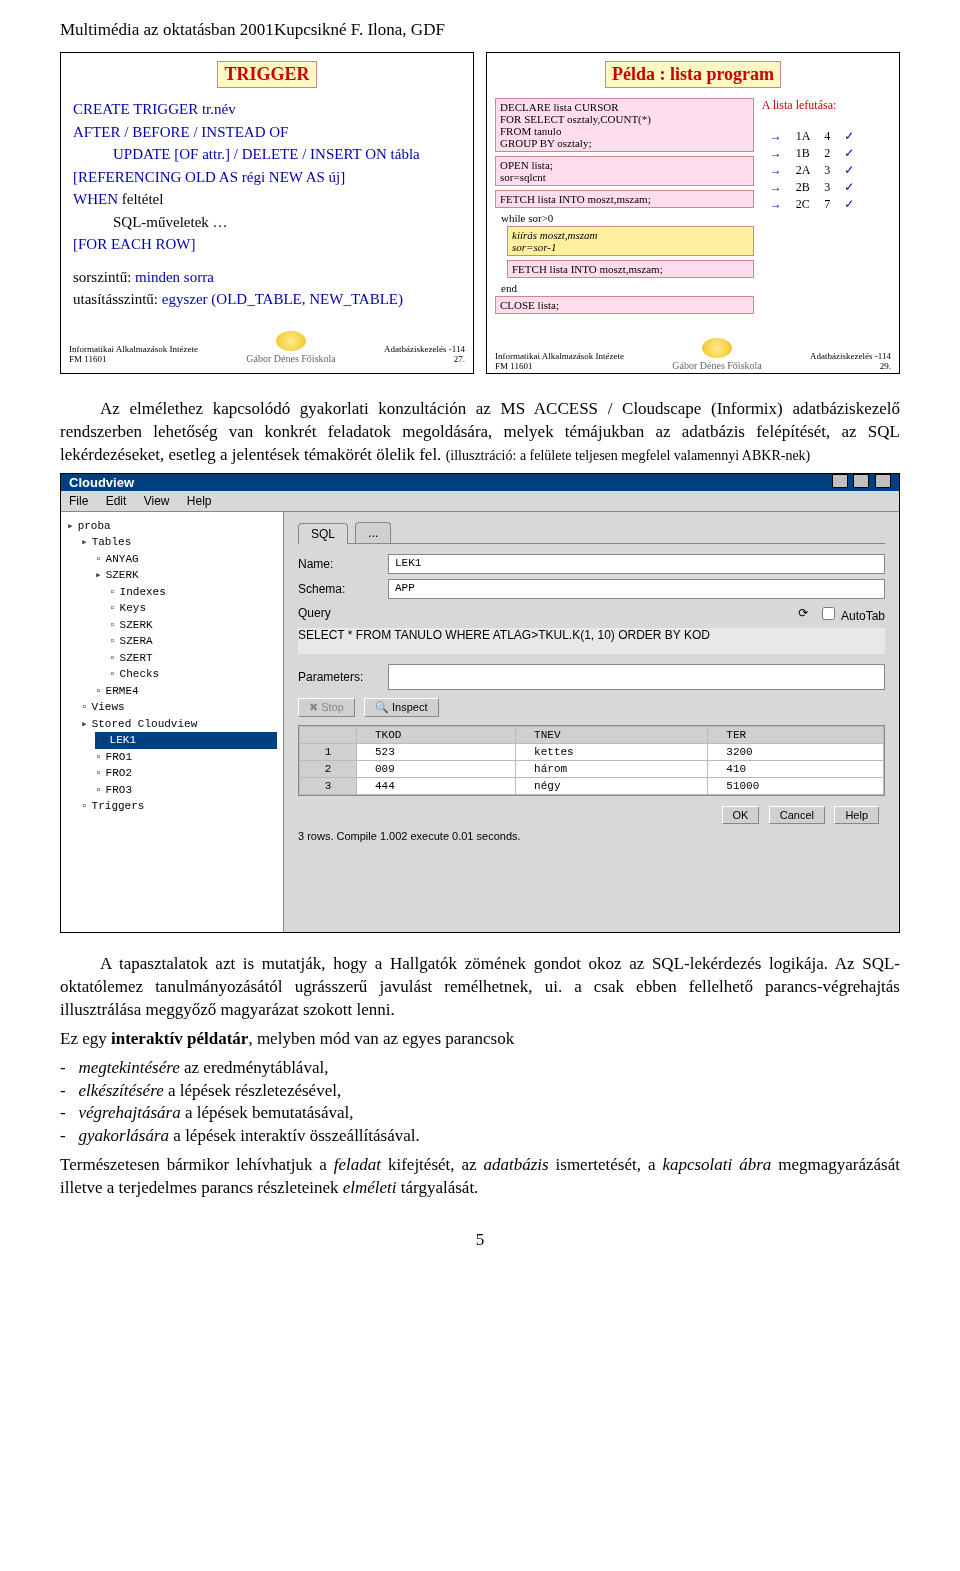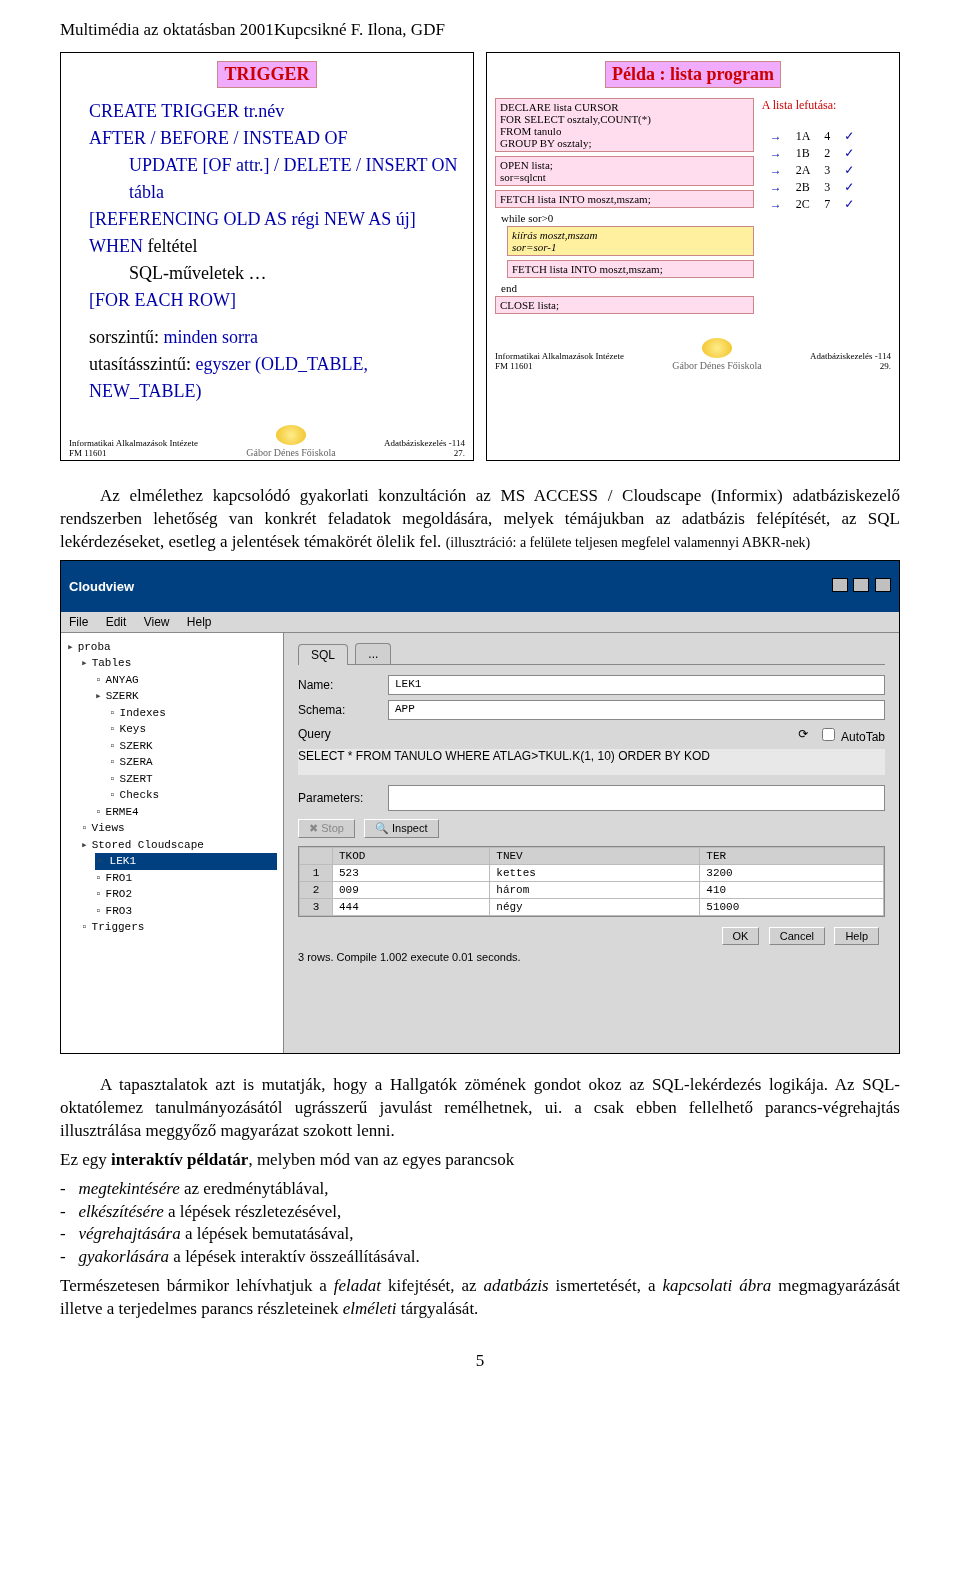--- a/index.html
+++ b/index.html
@@ -27,34 +27,33 @@
     border:1px solid #000;
     background:#fff;
     padding:8px 8px 2px 8px;
     font-family: "Times New Roman", Times, serif;
     font-size:12px;
     position:relative;
     box-sizing:border-box;
   }
   .slide-title-box {
     border:1px solid #c88;
-    background:#f0abfc;
+    background:#fef9c3;
     padding:2px 6px;
     display:inline-block;
     color:#c00;
     font-weight:bold;
     font-size:18px;
     margin-bottom:10px;
   }
   .slide-left .body-text {
     color:#00a;
     line-height:1.5;
-    font-size:18px;
+    font-size:15px;
     padding-left:4px;
-    margin-left:16px;
   }
   .slide-left .body-text .black { color:#000; }
   .slide-footer {
     display:flex;
     justify-content:space-between;
     align-items:flex-end;
     font-size:9px;
     color:#000;
     margin-top:20px;
   }
@@ -90,21 +89,21 @@
   }
   .screenshot {
     border:1px solid #000;
     background:#d8d8d8;
     width:100%;
     box-sizing:border-box;
     font-family:Arial, sans-serif;
     font-size:12px;
     margin:4px 0 20px 0;
   }
-  .ss-title { background:#004080;color:#fff;font-weight:bold;padding:17px 8px;font-size:13px;display:flex;justify-content:space-between;align-items:center;}
+  .ss-title { background:#004080;color:#fff;font-weight:bold;padding:0 8px;font-size:13px;display:flex;justify-content:space-between;align-items:center;}
   .ss-title .winbtns span { display:inline-block;width:14px;height:12px;background:#c0c0c0;border:1px solid #000;margin-left:2px;}
   .ss-menu { background:#d8d8d8;border-bottom:1px solid #888;padding:3px 8px;font-size:12px;}
   .ss-menu span { margin-right:14px;}
   .ss-body { display:flex; min-height:420px;}
   .ss-tree {
     width:210px;
     background:#fff;
     border-right:1px solid #888;
     padding:6px;
     font-family: "Courier New", monospace;
@@ -120,21 +119,21 @@
   .tabs { border-bottom:1px solid #888;margin-bottom:10px;}
   .tabs span { display:inline-block;padding:3px 12px;border:1px solid #888;border-bottom:none;background:#d0d0d0;margin-right:4px;font-size:12px;border-top-left-radius:4px;border-top-right-radius:4px;}
   .tabs span.active{background:#d8d8d8;font-weight:normal;position:relative;top:1px;}
   .form-row{display:flex;align-items:center;margin:5px 0;font-size:12px;}
   .form-row label{width:90px;color:#000;}
   .form-row .val{background:#fff;border:1px solid #888;padding:2px 6px;flex:1;font-family:"Courier New",monospace;font-size:11px;min-height:14px;}
   .form-row .combo{background:#fff;border:1px solid #888;padding:2px 6px;font-family:"Courier New",monospace;font-size:11px;min-width:160px;}
   .grey-btn{display:inline-block;background:#d0d0d0;border:1px solid #888;border-top-color:#fff;border-left-color:#fff;padding:2px 10px;font-size:11px;margin-right:6px;}
   .result-grid{border:1px solid #888;background:#fff;margin-top:8px;font-family:"Courier New",monospace;font-size:11px;}
   .result-grid table{border-collapse:collapse;width:100%;}
-  .result-grid th,.result-grid td{border:1px solid #bbb;padding:2px 6px;text-align:left;font-size:11px;}
+  .result-grid th,.result-grid td{border:1px solid #bbb;padding:2px 18px;text-align:left;font-size:11px;}
   .result-grid th{background:#d0d0d0;font-weight:normal;}
   .result-grid .rownum{background:#d0d0d0;width:20px;text-align:center;}
   .bottom-btns{text-align:right;margin-top:10px;}
   .status-line{font-size:11px;margin-top:6px;color:#000;}
   .pagenum{text-align:center;font-size:17px;margin-top:30px;}
   .italic{font-style:italic;}
   .bold{font-weight:bold;}
 </style>
 </head>
 <body>
@@ -277,21 +276,21 @@
           <div class="leaf ind2">ANYAG</div>
           <div class="node ind2">SZERK</div>
           <div class="leaf ind3">Indexes</div>
           <div class="leaf ind3">Keys</div>
           <div class="leaf ind3">SZERK</div>
           <div class="leaf ind3">SZERA</div>
           <div class="leaf ind3">SZERT</div>
           <div class="leaf ind3">Checks</div>
           <div class="leaf ind2">ERME4</div>
           <div class="leaf ind1">Views</div>
-          <div class="node ind1">Stored Cloudscape</div>
+          <div class="node ind1">Stored Cloudview</div>
           <div class="leaf ind2 sel"><span class="sel">LEK1</span></div>
           <div class="leaf ind2">FRO1</div>
           <div class="leaf ind2">FRO2</div>
           <div class="leaf ind2">FRO3</div>
           <div class="leaf ind1">Triggers</div>
         </div>
       <div class="ss-right">
         <div class="tabs">
           <span class="active">SQL</span>
           <span>...</span>

